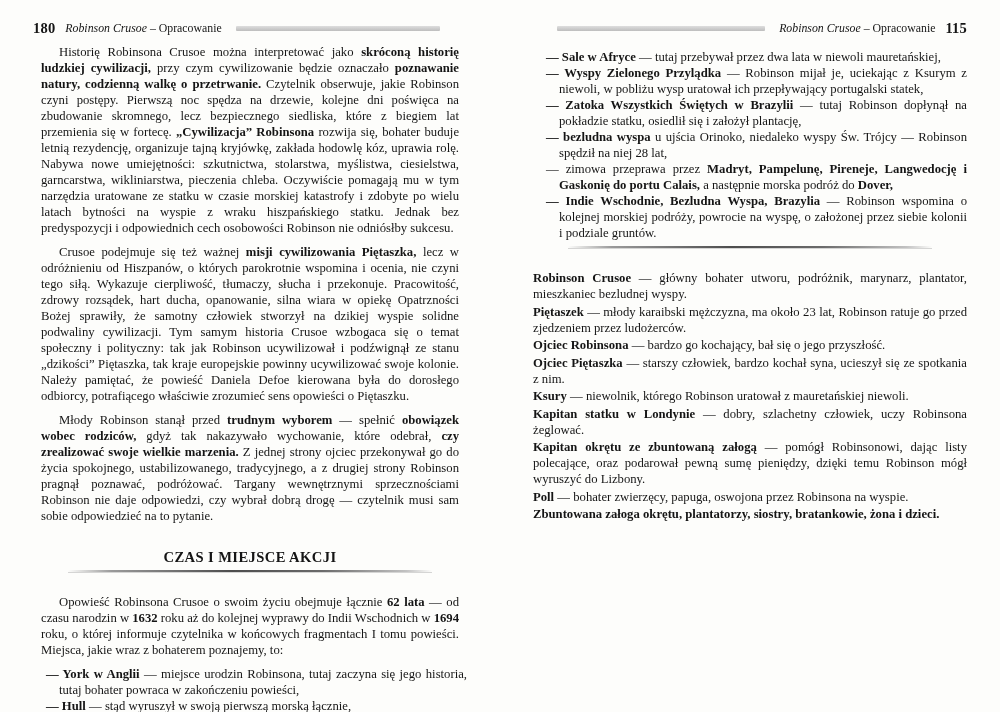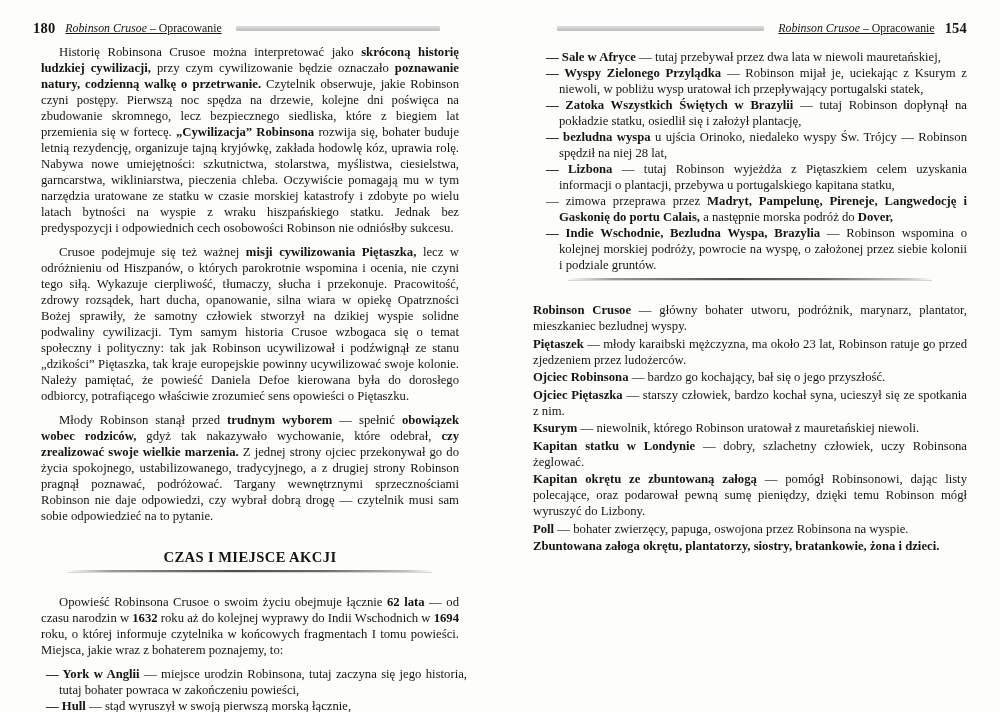--- a/index.html
+++ b/index.html
@@ -19,21 +19,21 @@
   }
   
   .page-header{
     display:flex;align-items:center;
     height:16px;margin-bottom:8px;
     white-space:nowrap;
   }
   .page-number{
     font-weight:bold;font-size:14.5px;letter-spacing:.2px;
   }
-  .running-title{font-size:11.8px;text-decoration:underline;}
+  .running-title{font-size:11.8px;}
   .running-title .i{font-style:italic;}
   .header-bar{
     flex:1;height:5px;border-radius:1px;
     background:linear-gradient(180deg,#dedede 0%,#cfcfcf 45%,#bdbdbd 100%);
   }
   .page-header.left .page-number{margin-right:10px;}
   .page-header.left .header-bar{margin-left:14px;margin-right:27px;}
   .page-header.right .header-bar{margin-left:24px;margin-right:14px;}
   .page-header.right .page-number{margin-left:10px;}
   
@@ -95,39 +95,38 @@
           <div class="li"><span class="b">— Hull</span><span> — stąd wyruszył w swoją pierwszą morską łącznie,</span></div>
           <div class="li"><span class="b">— Yarmouth</span><span> — miejscowość na wyspie White, w pobliżu której w czasie burzy zatonął statek Robinsona, a ludność miasteczka zaopiekowała się rozbitkami,</span></div>
         </div>
     </div>
   </section>
 
   <section class="page">
     <header class="page-header right">
       <span class="header-bar"></span>
       <span class="running-title"><span class="i">Robinson Crusoe</span><span> – Opracowanie</span></span>
-      <span class="page-number">154</span>
+      <span class="page-number">115</span>
     </header>
     <div class="bodytext">
       <div class="bullets right-body-start">
           <div class="li"><span class="b">— Sale w Afryce</span><span> — tutaj przebywał przez dwa lata w niewoli mauretańskiej,</span></div>
           <div class="li"><span class="b">— Wyspy Zielonego Przylądka</span><span> — Robinson mijał je, uciekając z Ksurym z niewoli, w pobliżu wysp uratował ich przepływający portugalski statek,</span></div>
           <div class="li"><span class="b">— Zatoka Wszystkich Świętych w Brazylii</span><span> — tutaj Robinson dopłynął na pokładzie statku, osiedlił się i założył plantację,</span></div>
           <div class="li"><span class="b">— bezludna wyspa</span><span> u ujścia Orinoko, niedaleko wyspy Św. Trójcy — Robinson spędził na niej 28 lat,</span></div>
-          <div class="li"><span class="b">— Lizbona</span><span> — tutaj Robinson wyjeżdża z Piętaszkiem celem uzyskania informacji o plantacji, przebywa u portugalskiego kapitana statku,</span></div>
           <div class="li"><span>— zimowa przeprawa przez </span><span class="b">Madryt, Pampelunę, Pireneje, Langwedocję i Gaskonię do portu Calais,</span><span> a następnie morska podróż do </span><span class="b">Dover,</span></div>
           <div class="li"><span class="b">— Indie Wschodnie, Bezludna Wyspa, Brazylia</span><span> — Robinson wspomina o kolejnej morskiej podróży, powrocie na wyspę, o założonej przez siebie kolonii i podziale gruntów.</span></div>
         </div>
       <div class="rule"></div>
       <div class="characters after-heading">
           <div class="char"><span class="b">Robinson Crusoe</span><span> — główny bohater utworu, podróżnik, marynarz, plantator, mieszkaniec bezludnej wyspy.</span></div>
           <div class="char"><span class="b">Piętaszek</span><span> — młody karaibski mężczyzna, ma około 23 lat, Robinson ratuje go przed zjedzeniem przez ludożerców.</span></div>
           <div class="char"><span class="b">Ojciec Robinsona</span><span> — bardzo go kochający, bał się o jego przyszłość.</span></div>
           <div class="char"><span class="b">Ojciec Piętaszka</span><span> — starszy człowiek, bardzo kochał syna, ucieszył się ze spotkania z nim.</span></div>
-          <div class="char"><span class="b">Ksurym</span><span> — niewolnik, którego Robinson uratował z mauretańskiej niewoli.</span></div>
+          <div class="char"><span class="b">Ksury</span><span> — niewolnik, którego Robinson uratował z mauretańskiej niewoli.</span></div>
           <div class="char"><span class="b">Kapitan statku w Londynie</span><span> — dobry, szlachetny człowiek, uczy Robinsona żeglować.</span></div>
           <div class="char"><span class="b">Kapitan okrętu ze zbuntowaną załogą</span><span> — pomógł Robinsonowi, dając listy polecające, oraz podarował pewną sumę pieniędzy, dzięki temu Robinson mógł wyruszyć do Lizbony.</span></div>
           <div class="char"><span class="b">Poll</span><span> — bohater zwierzęcy, papuga, oswojona przez Robinsona na wyspie.</span></div>
           <div class="char"><span class="b">Zbuntowana załoga okrętu, plantatorzy, siostry, bratankowie, żona i dzieci.</span></div>
         </div>
     </div>
   </section>
 
 </div>
 

